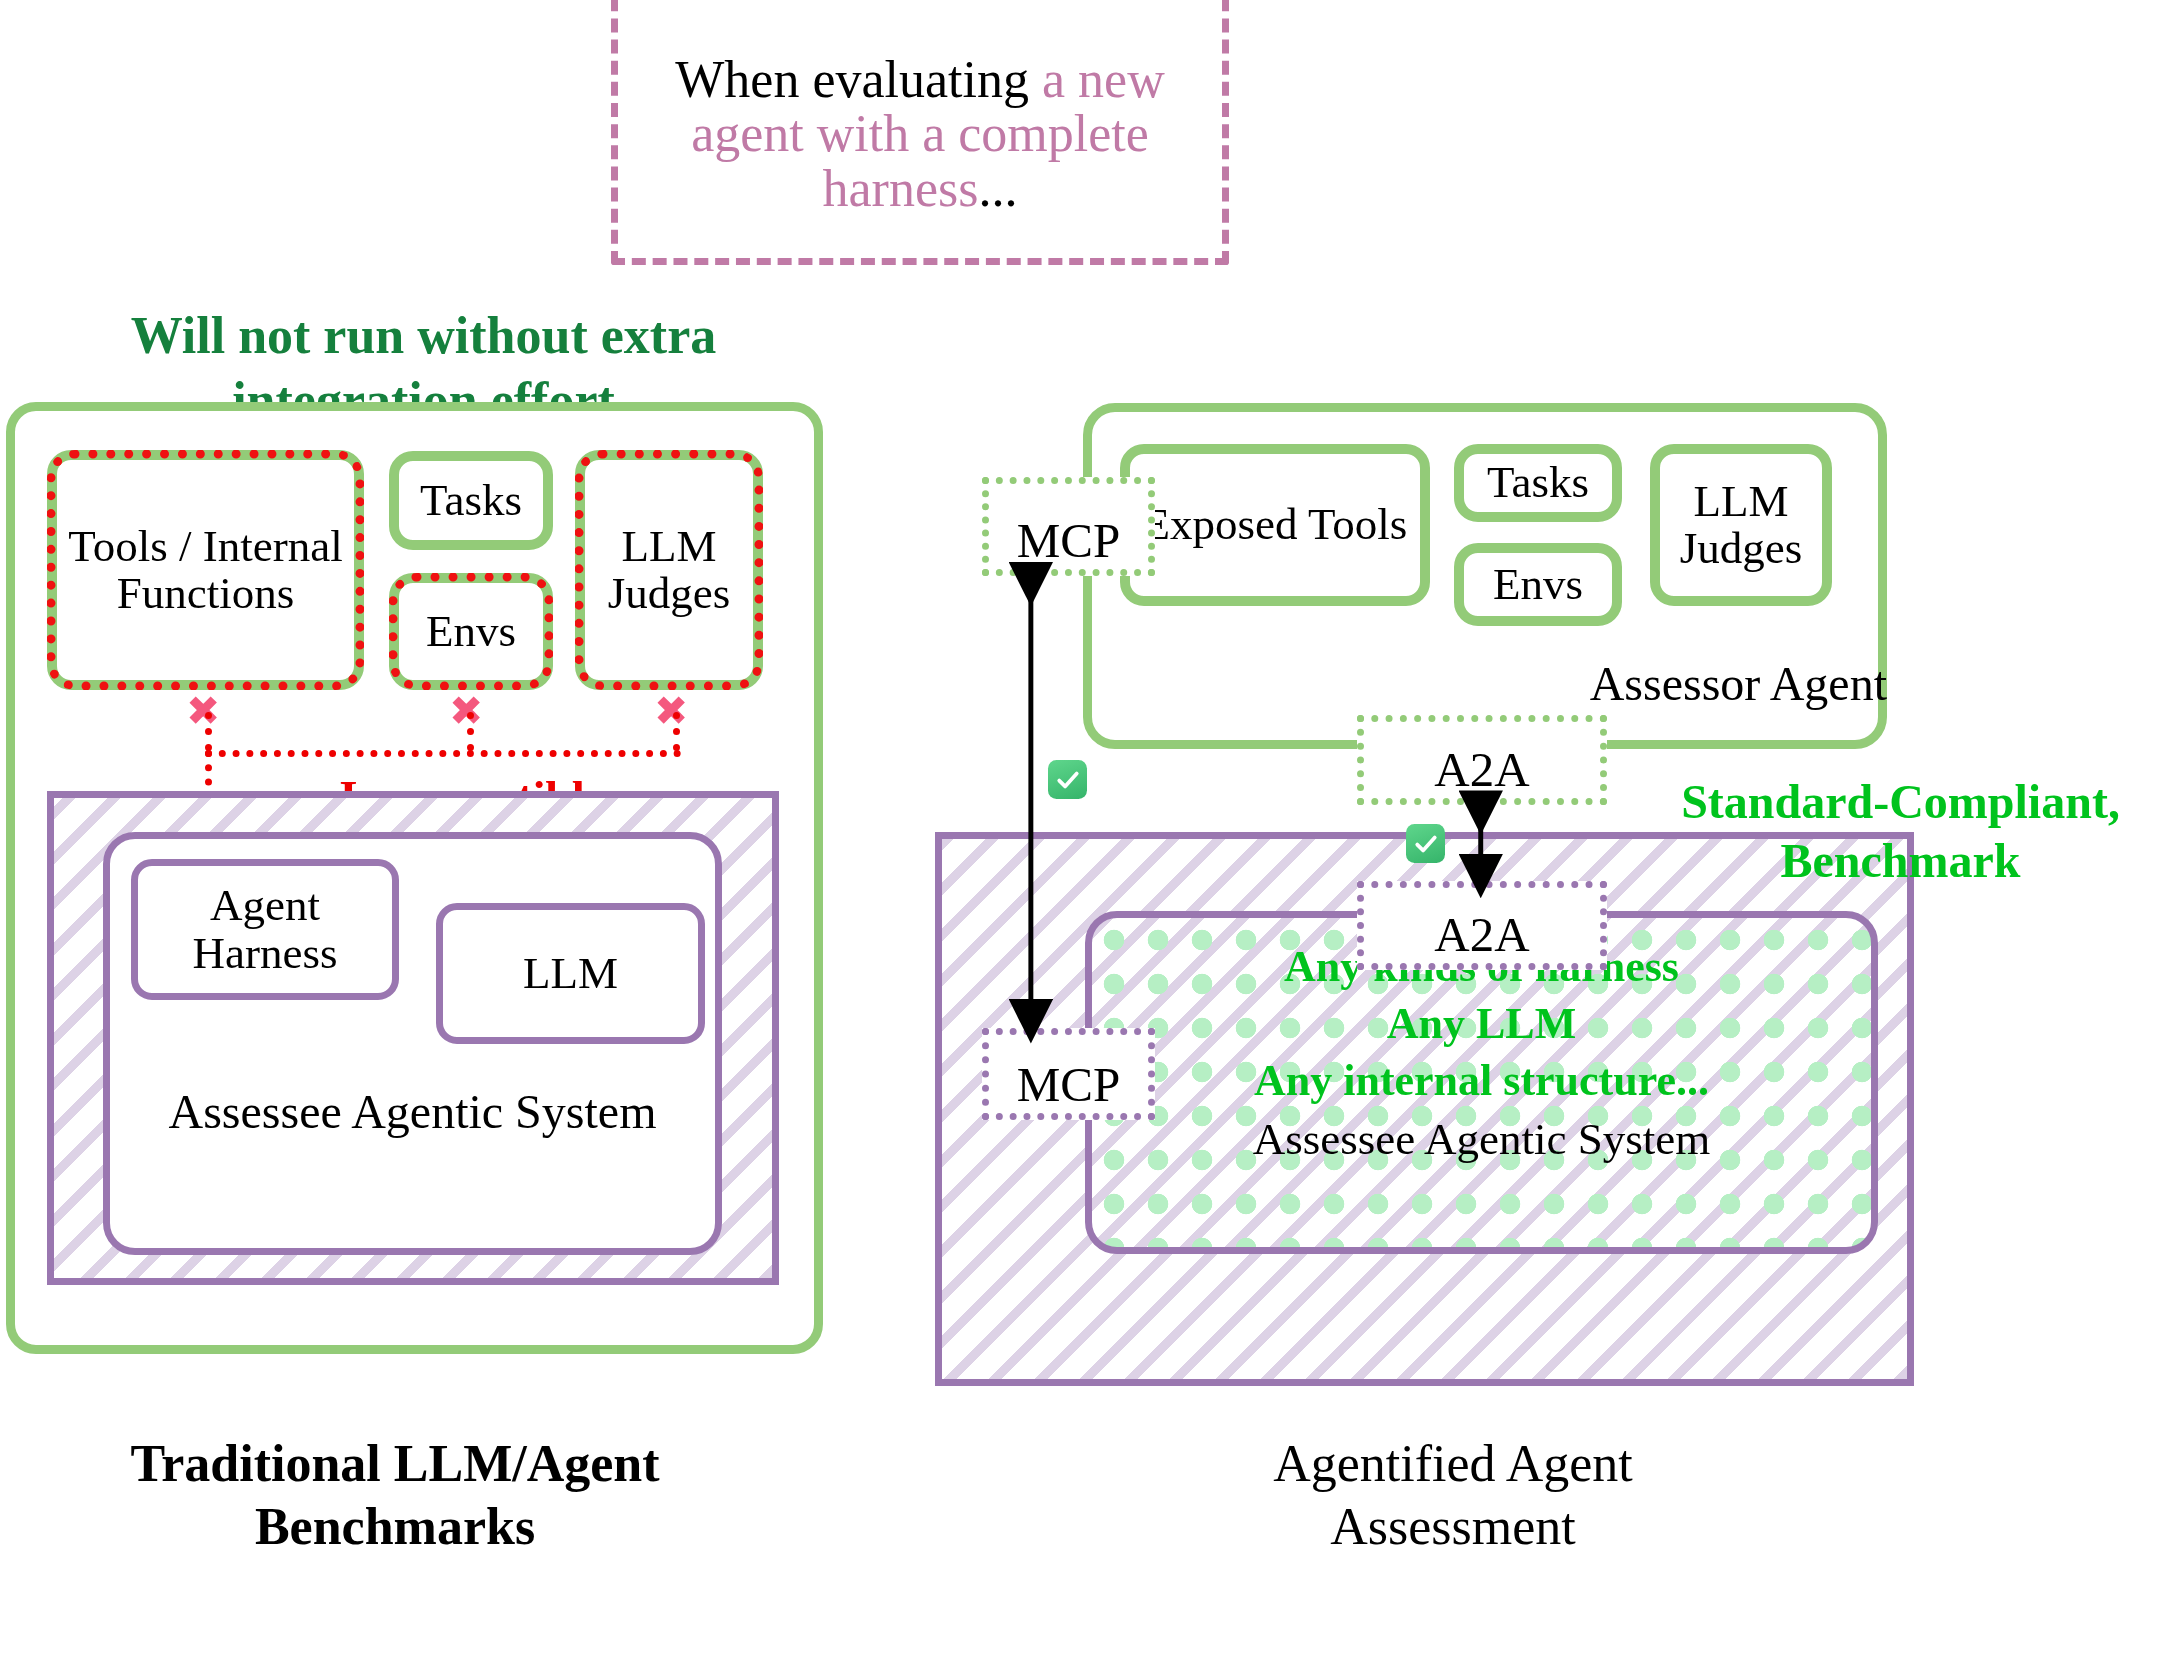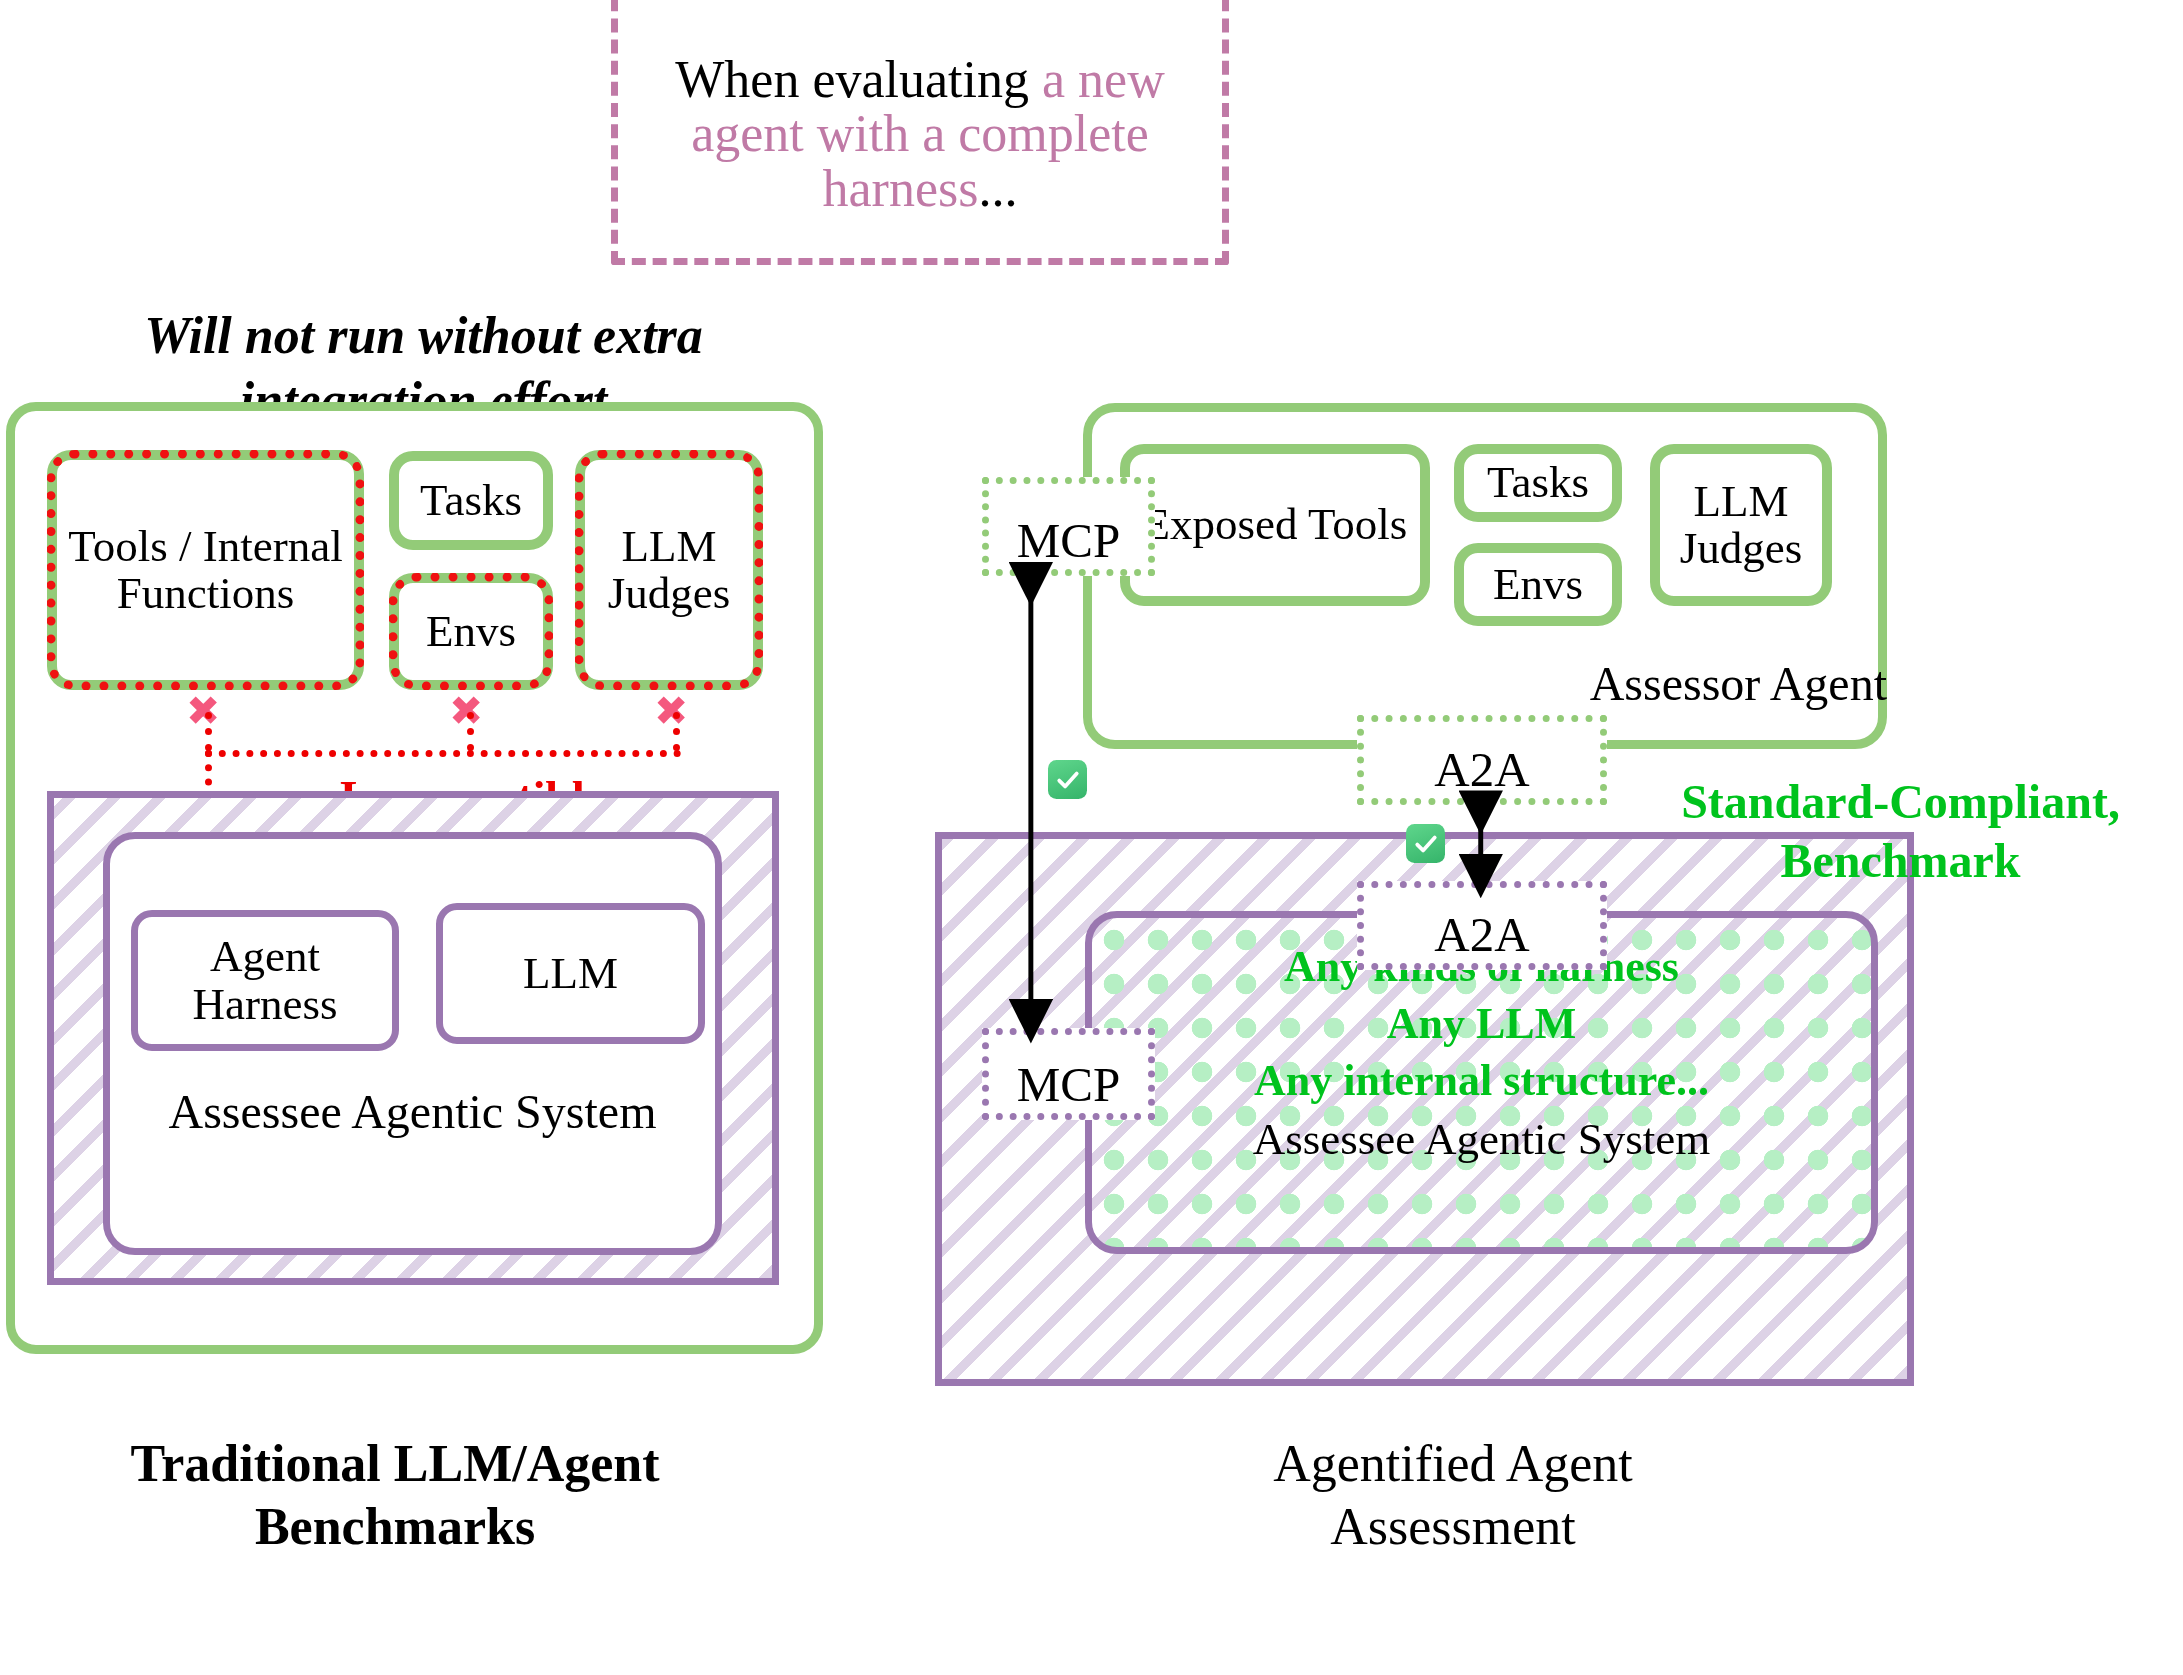--- a/index.html
+++ b/index.html
@@ -22,21 +22,21 @@
      border:7.8px dashed #c07aa6;border-radius:2.8px;background:#fff;
      padding-top:49px;
   }
   #top-callout .line{display:block;width:100%;text-align:center;
      font-size:52px;color:#000;letter-spacing:0px;}
   .pinktxt{color:#c07aa6;}
 
   
   #red-headline{
      left:71px;top:303px;width:705px;
-     color:#000000;font-weight:bold;font-size:52px;text-align:center;line-height:1.25;font-style:italic;
+     color:#15803d;font-weight:bold;font-size:52px;text-align:center;line-height:1.25;
   }
 
   
   #benchmark-panel{
      left:5.6px;top:402px;width:817px;height:952px;
      border:9.2px solid #93cb78;border-radius:30px;background:#fff;
   }
   #benchmark-label{left:5.6px;top:1290px;width:817px;font-size:51px;text-align:center;color:#000;}
 
   
@@ -77,21 +77,21 @@
          #ffffff 9.2px,#ffffff 32px);
      border:7.8px solid #9a77b0;
   }
   #assessee-outer{left:47px;top:791px;width:732px;height:494px;}
   #assessee-inner{left:103px;top:832px;width:619px;height:423px;
      border:7.8px solid #9a77b0;border-radius:32px;background:#fff;}
   #assessee-label{position:absolute;left:103px;top:1086px;width:619px;text-align:center;
      font-size:48px;color:#000;line-height:1.08;}
 
   .pbox{border:7.8px solid #9a77b0;border-radius:21px;background:#fff;}
-  #box-harness{left:131px;top:910px;width:268px;height:141px;}
+  #box-harness{left:131px;top:859px;width:268px;height:141px;}
   #box-llm    {left:436px;top:903px;width:269px;height:141px;}
   .pbox .txt{font-size:45px;color:#000;}
 
   
   #assessor-panel{
      left:1083px;top:403px;width:804px;height:346px;
      border:9.2px solid #93cb78;border-radius:32px;background:#fff;
   }
   #assessor-label{left:1083px;top:656px;width:804px;text-align:right;font-size:48px;color:#000;}
 

